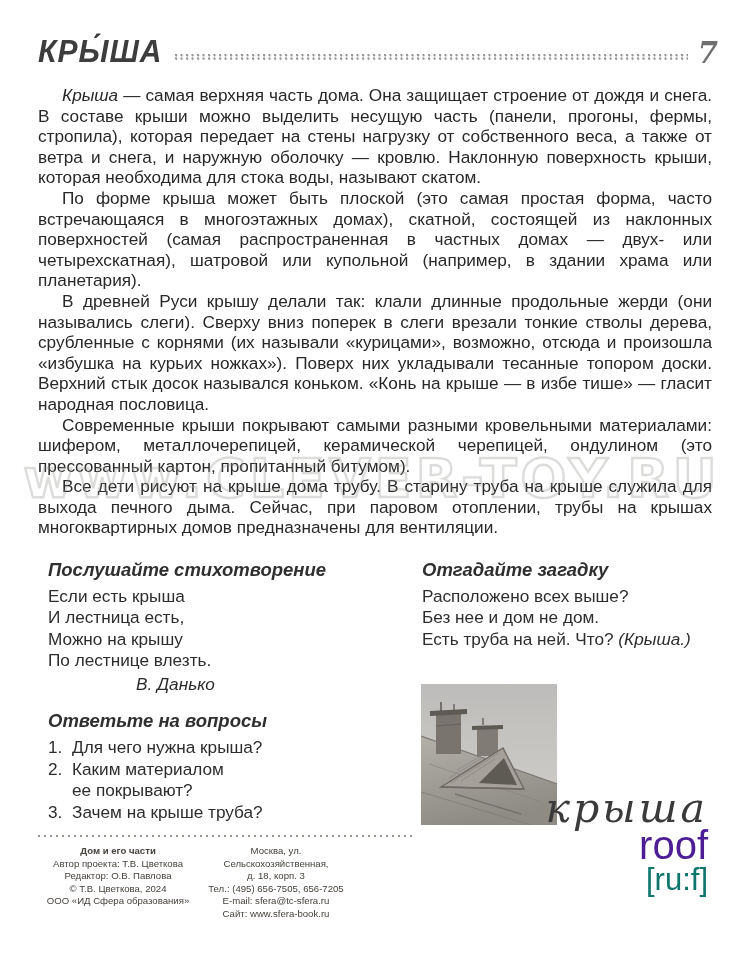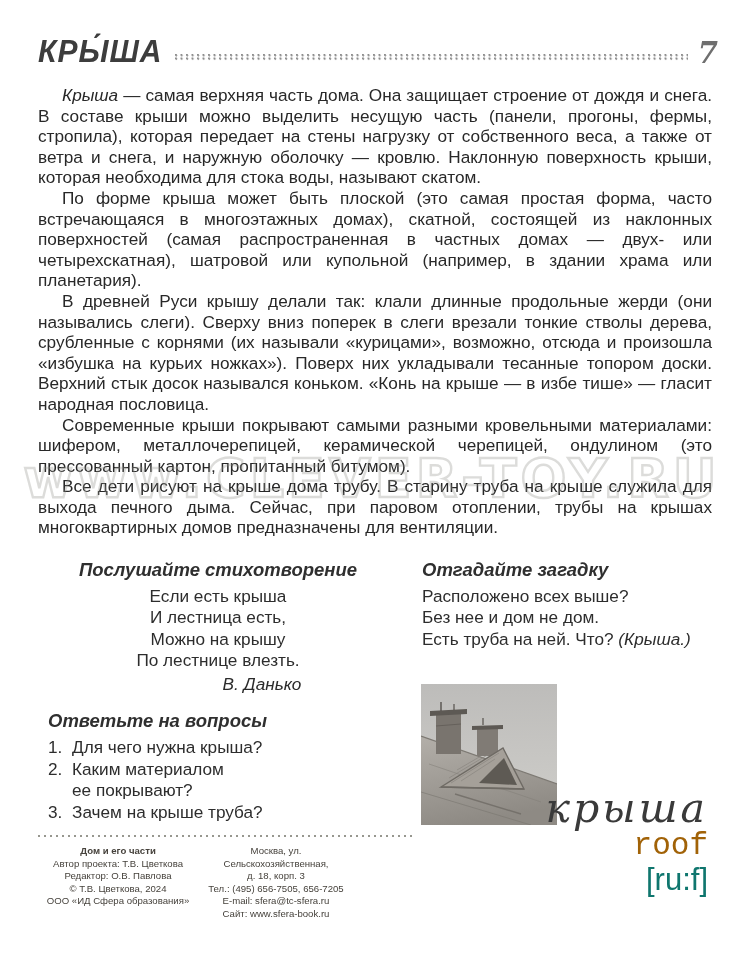--- a/index.html
+++ b/index.html
@@ -53,42 +53,42 @@
     -webkit-text-stroke:2.4px rgba(150,150,144,0.33);
     z-index:5;
     text-align:right;
   }
 
   
   .section-heading {
     font-weight:bold; font-style:italic;
     font-size:18.5px; color:#2f2f2f; margin-bottom:5px;
   }
-  .poem      { position:absolute; top:559px; left:48px;  width:340px;text-align:center; }
+  .poem      { position:absolute; top:559px; left:48px;  width:340px; }
   .riddle    { position:absolute; top:559px; left:422px; width:300px; }
   .questions { position:absolute; top:710px; left:48px;  width:350px; }
 
   .poem .line, .riddle .line { font-size:17.2px; line-height:21.4px; color:#2d2d2d; }
   .poem-author { font-style:italic; font-size:17.2px; line-height:22px; margin-left:88px; margin-top:1px; }
   .riddle-answer { font-style:italic; }
 
   .q-item { display:flex; font-size:17.2px; line-height:21.6px; color:#2d2d2d; }
   .q-num  { width:24px; flex:0 0 24px; }
 
   
   .photo { position:absolute; top:684px; left:421px; width:136px; height:141px; }
   .photo svg { display:block; }
 
   
   .vocab { position:absolute; top:786px; right:36px; text-align:right; z-index:2; }
   .vocab-ru {
     font-family:"DejaVu Serif", serif; font-style:italic;
     font-size:41px; line-height:44px; letter-spacing:3px; color:#3a3a3a;
   }
-  .vocab-en { font-family:Liberation Mono, monospace; font-size:31px; line-height:31px; color:#a16207; }
+  .vocab-en { font-family:Liberation Sans, sans-serif; font-size:40px; line-height:31px; color:#4c1d95; }
   .vocab-tr { font-family:Liberation Sans, sans-serif; font-size:31px; line-height:37px; color:#0f766e; }
 
   
   .footer { position:absolute; top:835px; left:38px; width:376px; }
   .footer-sep {
     width:100%; height:3px; margin-bottom:7px;
     background-image:radial-gradient(circle at 1px 1px, #97978f 1px, transparent 1.15px);
     background-size:6px 3px;
   }
   .footer-cols { display:flex;text-align:center; }

